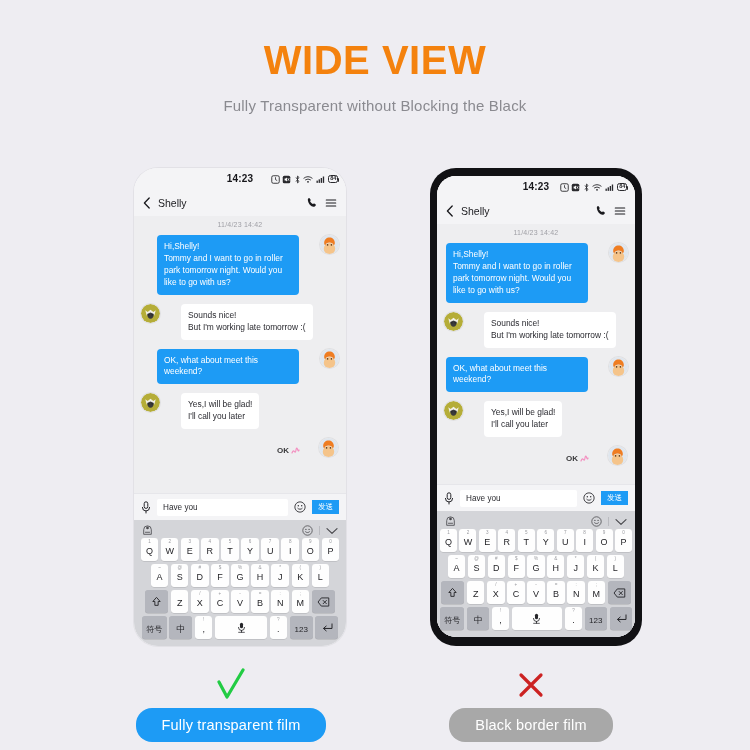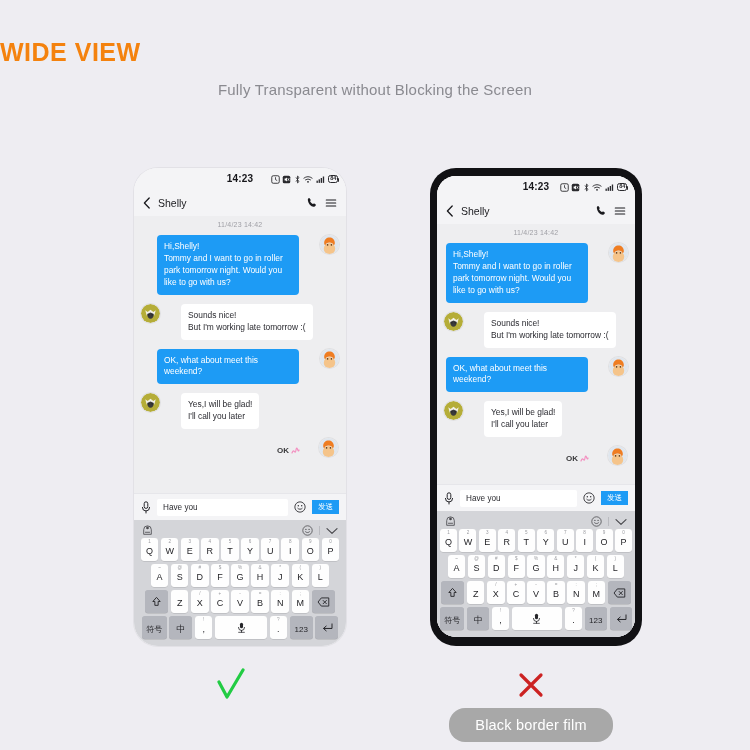--- a/index.html
+++ b/index.html
@@ -6,22 +6,23 @@
   html, body {
     width: 750px; height: 750px;
     background: #eeedf2;
     font-family: "Liberation Sans", sans-serif;
     overflow: hidden;
   }
   .page { position: relative; width: 750px; height: 750px; }
 
   
   .hero-title {
+    text-align: center;
     color: #f4820e;
-    font-size: 25px;
+    font-size: 40px;
     font-weight: bold;
     letter-spacing: 0.5px;
     margin-top: 38px;
   }
   .hero-sub {
     text-align: center;
     color: #8a8a90;
     font-size: 15px;
     margin-top: 14px;
     letter-spacing: 0.2px;
@@ -225,21 +226,21 @@
   }
   .pill.good { background: #1d9bf5; }
   .pill.bad  { background: #a8a8a8; }
 </style>
 </head>
 <body>
 
 <div class="page">
 
   <div class="hero-title">WIDE VIEW</div>
-  <div class="hero-sub">Fully Transparent without Blocking the Screen</div>
+  <div class="hero-sub">Fully Transparent without Blocking the Black</div>
 
   <div class="phones">
 
     <div class="phone left">
       <div class="device-plain">
         <div class="screen">
 
           <div class="statusbar">
             <div class="status-time">14:23</div>
             <div class="status-icons">
@@ -882,20 +883,21 @@
 
   </div>
 
   <div class="verdicts">
     <div class="verdict left">
       <div class="mark">
         <svg width="30" height="34" viewBox="0 0 30 34">
             <path d="M3 14l8 15L27 2" fill="none" stroke="#22cc44" stroke-width="3.2" stroke-linecap="round" stroke-linejoin="round"></path>
           </svg>
       </div>
+      <div class="pill good">Fully transparent film</div>
     </div>
     <div class="verdict right">
       <div class="mark">
         <svg width="26" height="26" viewBox="0 0 26 26">
             <path d="M3 3l20 20M23 3L3 23" fill="none" stroke="#cc2222" stroke-width="3.2" stroke-linecap="round"></path>
           </svg>
       </div>
       <div class="pill bad">Black border film</div>
     </div>
   </div>

